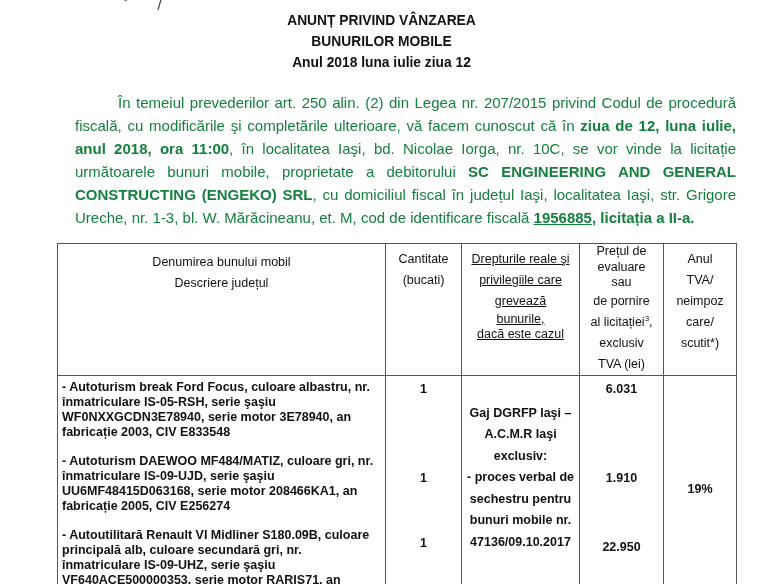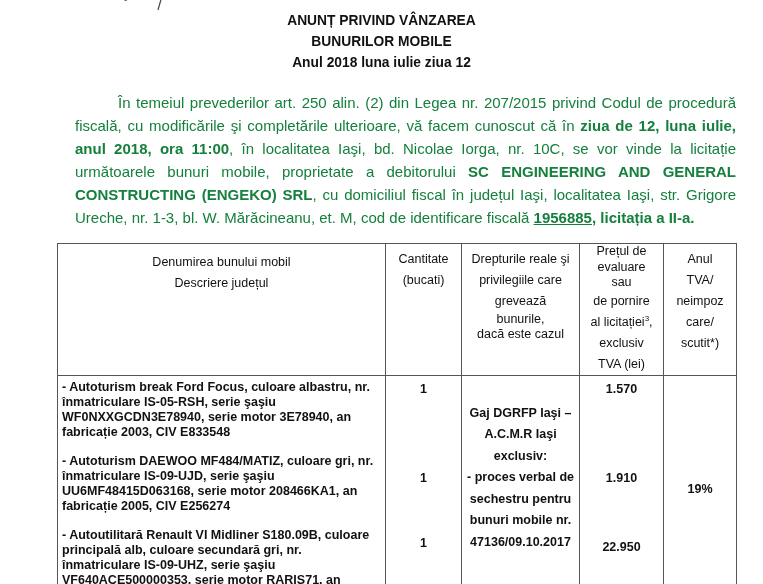--- a/index.html
+++ b/index.html
@@ -36,21 +36,21 @@
   }
   .col1 { width: 328px; }
   .col2 { width: 76px; }
   .col3 { width: 118px; }
   .col4 { width: 84px; }
   .col5 { width: 73px; }
   th { font-weight: normal; font-size: 12.5px; text-align: center; }
   .hdr-row { height: 131px; }
   .h-desc { padding-top: 8px !important; line-height: 21px; }
   .h-qty { padding-top: 5px !important; line-height: 21px; }
-  .h-rights { padding-top: 5px !important; line-height: 21px; }
+  .h-rights { padding-top: 5px !important; line-height: 21px; text-decoration: underline; }
   .h-price { padding-top: 0px !important; line-height: 15.5px; }
   .h-price .wide { line-height: 21px; display:block; }
   .h-vat { padding-top: 5px !important; line-height: 21px; }
   .data-row { height: 196px; }
   .items { font-weight: bold; font-size: 12.5px; line-height: 15px; padding: 4px 4px 0 4px !important; }
   .items .item { margin-bottom: 14px; }
   .items .item:last-child { margin-bottom: 0; }
   .qty-cell, .price-cell { position: relative; font-weight: bold; font-size: 12.5px; text-align: center; }
   .qty-cell span, .price-cell span { position: absolute; left: 0; right: 0; }
   .rights-cell {
@@ -130,20 +130,20 @@
     <td class="rights-cell">
       <div>Gaj DGRFP Iaşi –</div>
       <div>A.C.M.R Iaşi</div>
       <div>exclusiv:</div>
       <div>- proces verbal de</div>
       <div>sechestru pentru</div>
       <div>bunuri mobile nr.</div>
       <div>47136/09.10.2017</div>
     </td>
     <td class="price-cell">
-      <span style="top:6px">1.570</span>
+      <span style="top:6px">6.031</span>
       <span style="top:95px">1.910</span>
       <span style="top:164px">22.950</span>
     </td>
     <td class="vat-cell">19%</td>
   </tr>
 </tbody>
   </table>
 
 </body></html>

